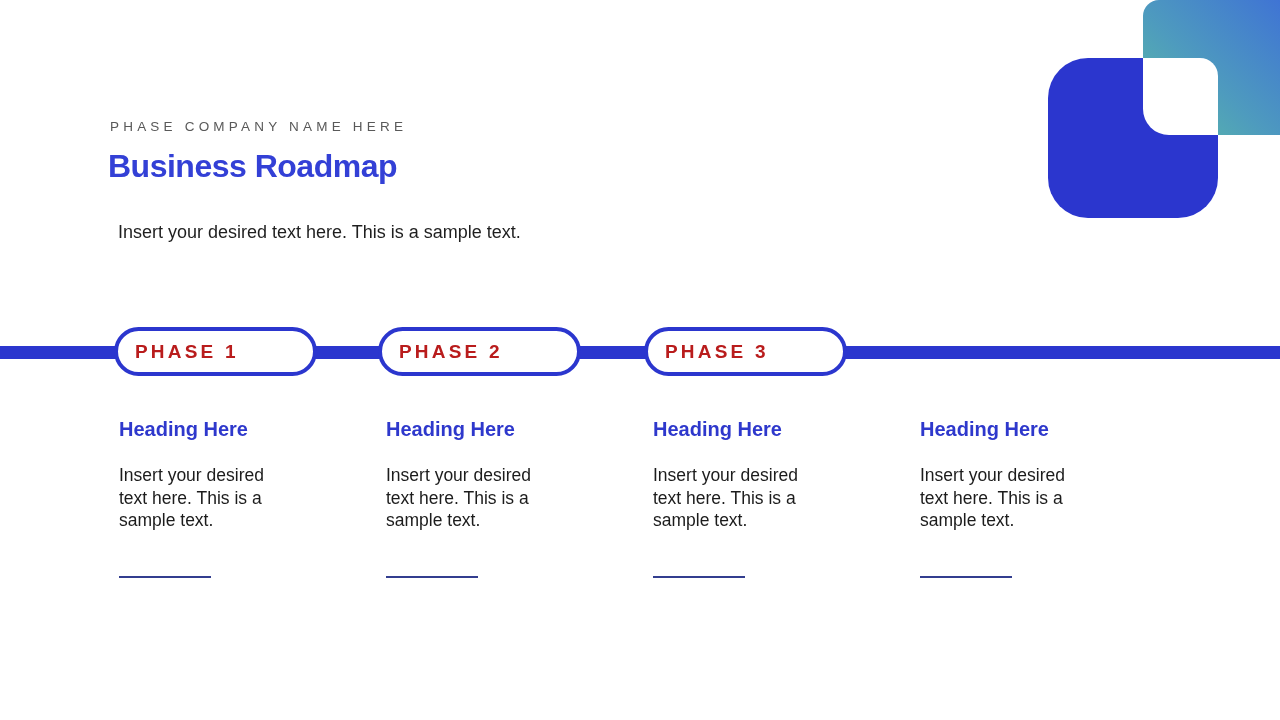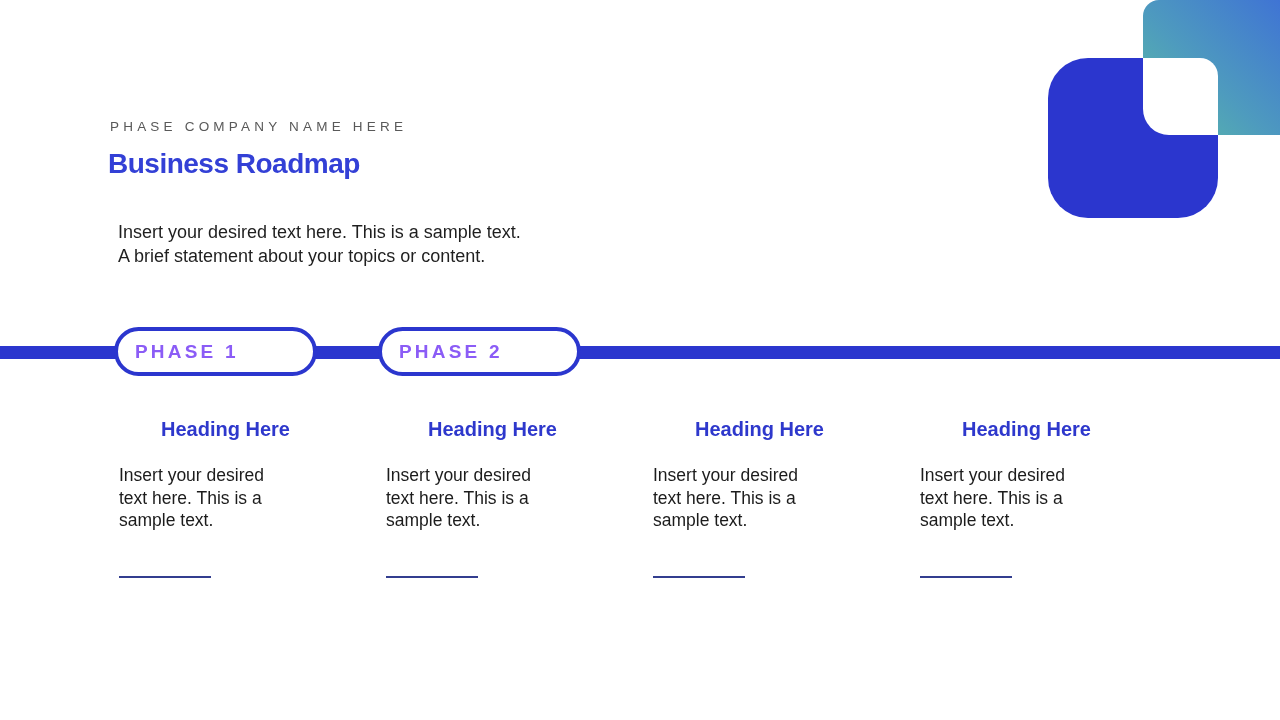--- a/index.html
+++ b/index.html
@@ -43,21 +43,21 @@
     position: absolute;
     left: 110px; top: 119px;
     font-size: 13.5px;
     letter-spacing: 4.2px;
     color: #595959;
     font-weight: 400;
   }
   .title {
     position: absolute;
     left: 108px; top: 148px;
-    font-size: 28px;
+    font-size: 32px;
     font-weight: 800;
     letter-spacing: -0.5px;
     color: #3340D6;
   }
   .subtitle {
     position: absolute;
     left: 118px; top: 221px;
     font-size: 18px;
     line-height: 23.5px;
     color: #1F1F1F;
@@ -81,21 +81,21 @@
     border-radius: 25px;
     z-index: 5;
     display: flex;
     align-items: center;
   }
   .phase-pill .phase-label {
     padding-left: 17px;
     font-size: 19px;
     font-weight: 800;
     letter-spacing: 3.2px;
-    color: #8b5cf6;
+    color: #b91c1c;
     white-space: nowrap;
   }
   .pill-1 { left: 114px; }
   .pill-2 { left: 378px; align-items: center; }
   .pill-3 { left: 644px; }
   .pill-4 { left: 911px; }
 
   
   .phase-col {
     position: absolute;
@@ -107,21 +107,20 @@
   .col-2 { left: 386px; }
   .col-3 { left: 653px; }
   .col-4 { left: 920px; }
   .col-heading {
     position: absolute;
     left: 0; top: 0;
     font-size: 20px;
     font-weight: 700;
     color: #2E38CC;
     white-space: nowrap;
-    margin-left: 42px;
   }
   .col-body {
     position: absolute;
     left: 0; top: 46px;
     width: 164px;
     font-size: 17.5px;
     line-height: 22.7px;
     color: #1C1C1C;
   }
   .col-underline {
@@ -137,30 +136,32 @@
 <div class="stage">
 
   <div class="gradient-square"></div>
   <div class="blue-square"></div>
   <div class="white-notch"></div>
 
   <div class="eyebrow">PHASE COMPANY NAME HERE</div>
   <div class="title">Business Roadmap</div>
   <div class="subtitle">
     <div>Insert your desired text here. This is a sample text.</div>
-    <div>A brief statement about your topics or content.</div>
   </div>
 
   <div class="timeline-bar"></div>
 
   <div class="phase-pill pill-1">
     <span class="phase-label">PHASE 1</span>
   </div>
   <div class="phase-pill pill-2">
     <span class="phase-label">PHASE 2</span>
+  </div>
+  <div class="phase-pill pill-3">
+    <span class="phase-label">PHASE 3</span>
   </div>
 
   <div class="phase-col col-1">
     <div class="col-heading">Heading Here</div>
     <div class="col-body">Insert your desired text here. This is a sample text.</div>
     <div class="col-underline"></div>
   </div>
   <div class="phase-col col-2">
     <div class="col-heading">Heading Here</div>
     <div class="col-body">Insert your desired text here. This is a sample text.</div>

